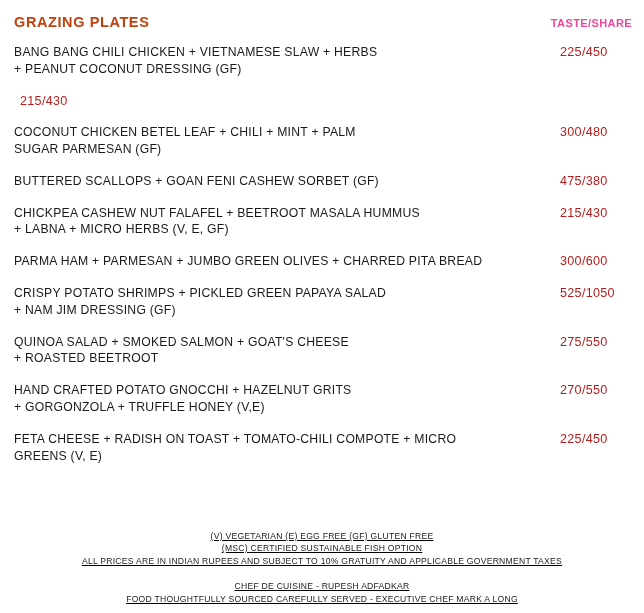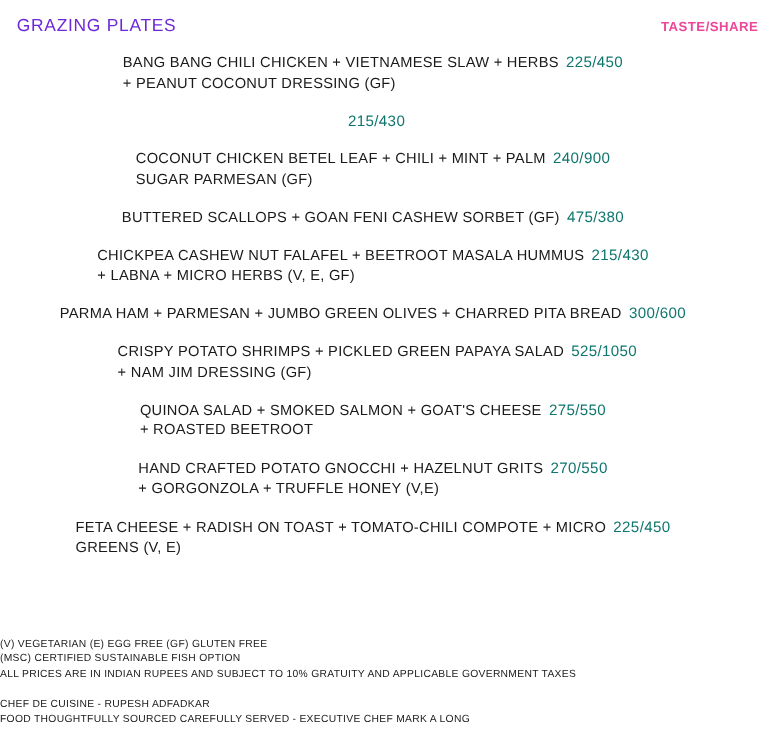--- a/index.html
+++ b/index.html
@@ -23,65 +23,66 @@
     padding: 14px 10px 0 10px;
   }
   .header-row {
     display: flex;
     align-items: baseline;
     justify-content: space-between;
     padding: 0 2px 0 4px;
   }
   .section-title {
     font-size: 14.5px;
-    font-weight: normal;
+    font-weight: bold;
     letter-spacing: 0.6px;
-    color: #6d28d9;
+    color: #c2410c;
   }
   .col-head {
     font-size: 11px;
     font-weight: bold;
     letter-spacing: 0.4px;
     color: #ec4899;
     white-space: nowrap;
   }
   .items {
     margin-top: 14px;
   }
   .item {
     display: flex;
     align-items: flex-start;
-    justify-content: center;
+    justify-content: space-between;
     padding: 0 2px 0 4px;
     margin-bottom: 15px;
   }
   .item-desc {
     font-size: 12.2px;
     line-height: 1.38;
     letter-spacing: 0.25px;
     color: #1a1a1a;
     max-width: 505px;
     white-space: pre-line;
   }
   .item-price {
     font-size: 12.6px;
     line-height: 1.3;
     letter-spacing: 0.3px;
-    color: #0f766e;
+    color: #b91c1c;
     white-space: nowrap;
     text-align: left;
     min-width: 72px;
     padding-left: 6px;
   }
   .footer {
     position: absolute;
     left: 0;
     right: 0;
     bottom: 8px;
-    text-align: left;
+    text-align: center;
+    text-decoration: underline;
   }
   .footer-block {
     font-size: 8.6px;
     line-height: 1.45;
     letter-spacing: 0.25px;
     color: #1a1a1a;
   }
   .footer-block.legend {
     margin-bottom: 0;
   }
@@ -110,21 +111,21 @@
       <div class="item-price">225/450</div>
     </div>
 
     <div class="item">
       <div class="item-price">215/430</div>
     </div>
 
     <div class="item">
       <div class="item-desc">COCONUT CHICKEN BETEL LEAF + CHILI + MINT + PALM
 SUGAR PARMESAN (GF)</div>
-      <div class="item-price">240/900</div>
+      <div class="item-price">300/480</div>
     </div>
 
     <div class="item">
       <div class="item-desc">BUTTERED SCALLOPS + GOAN FENI CASHEW SORBET (GF)</div>
       <div class="item-price">475/380</div>
     </div>
 
     <div class="item">
       <div class="item-desc">CHICKPEA CASHEW NUT FALAFEL + BEETROOT MASALA HUMMUS
 + LABNA +  MICRO HERBS (V, E, GF)</div>

